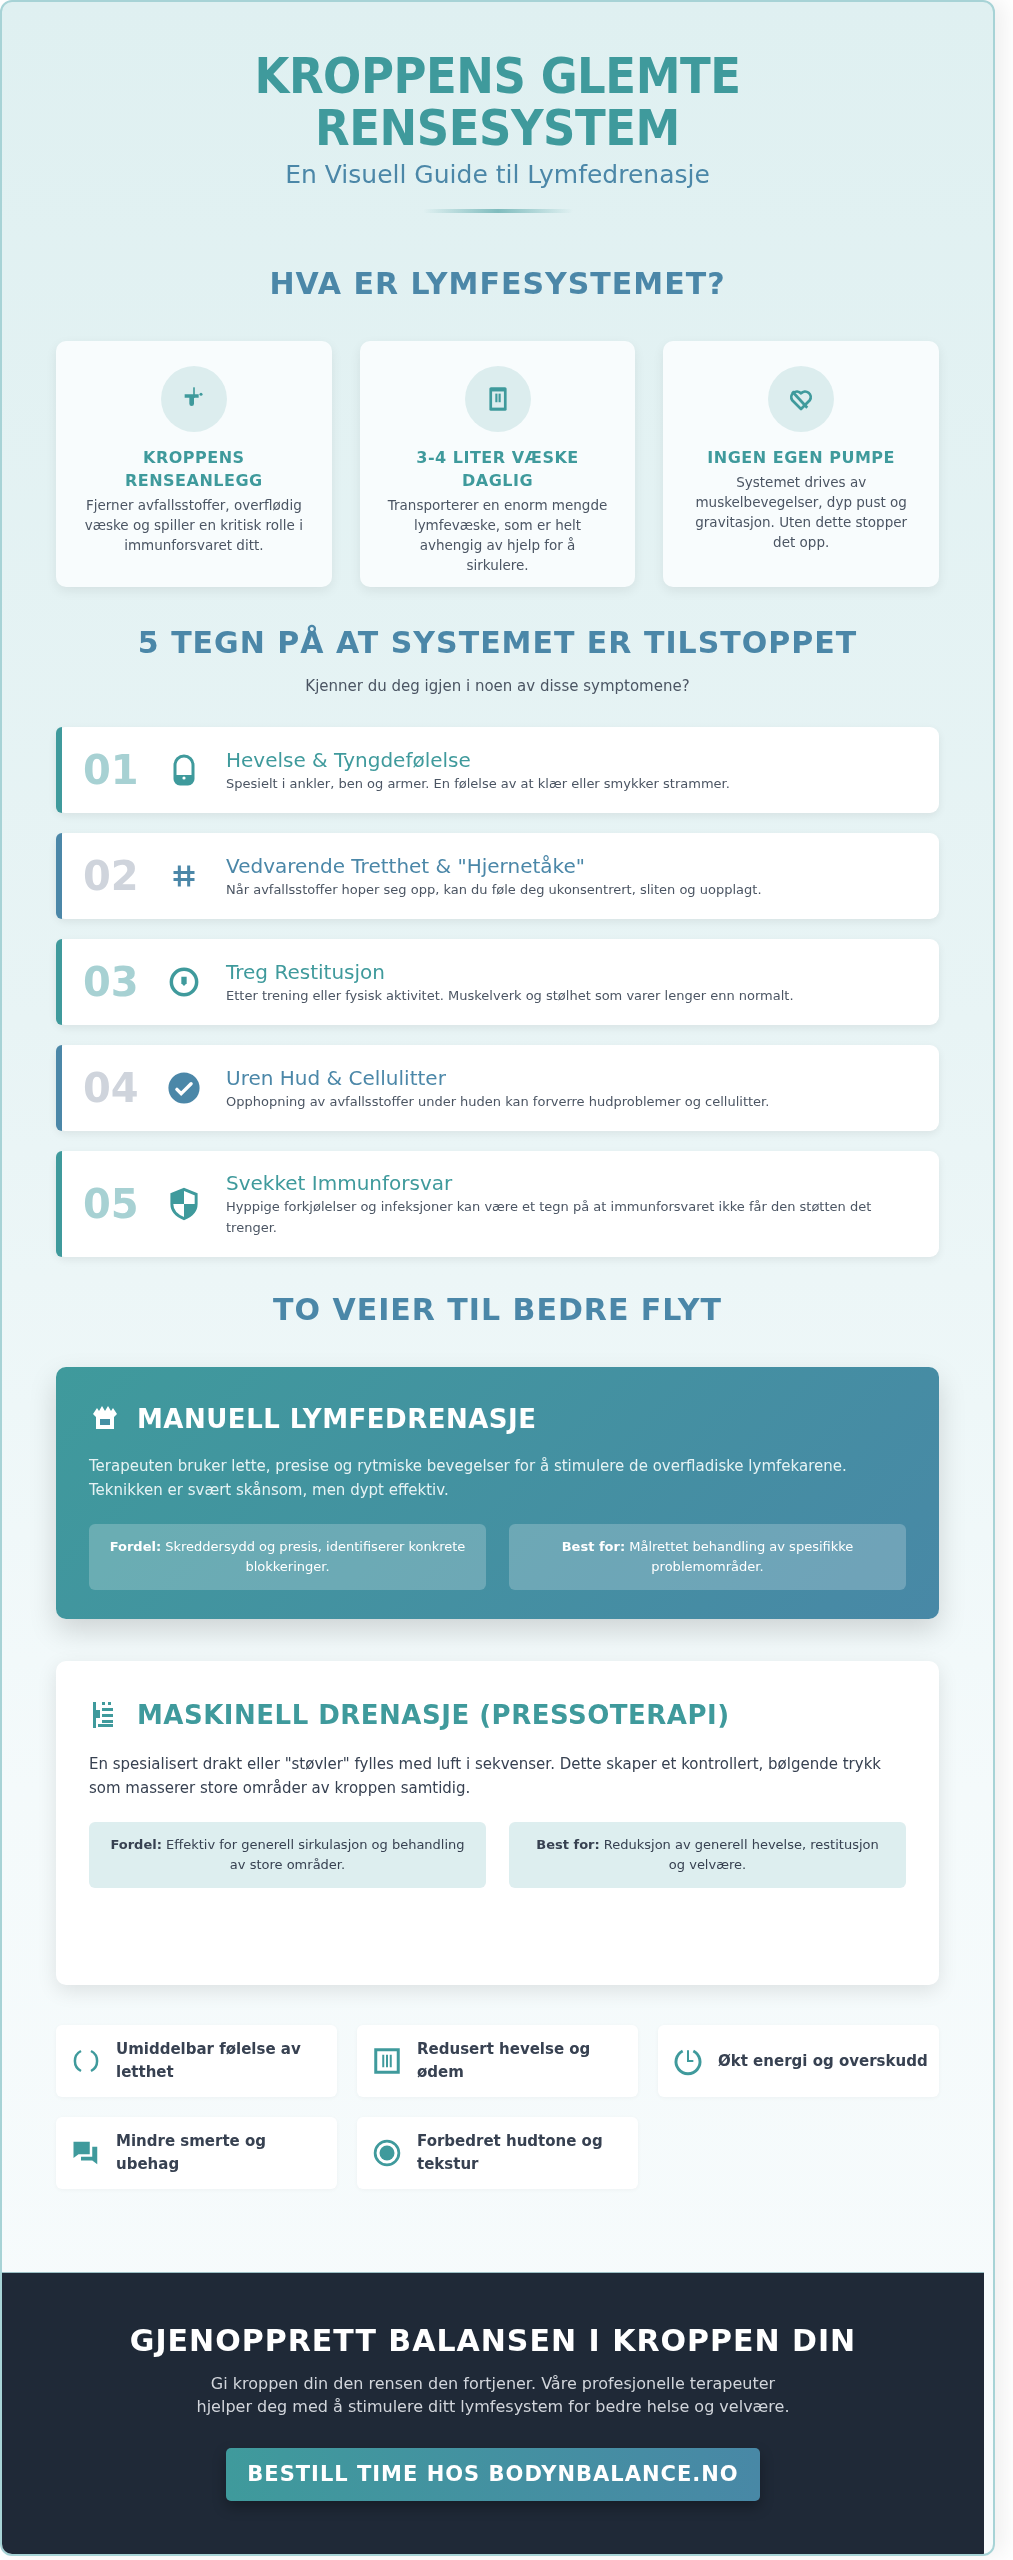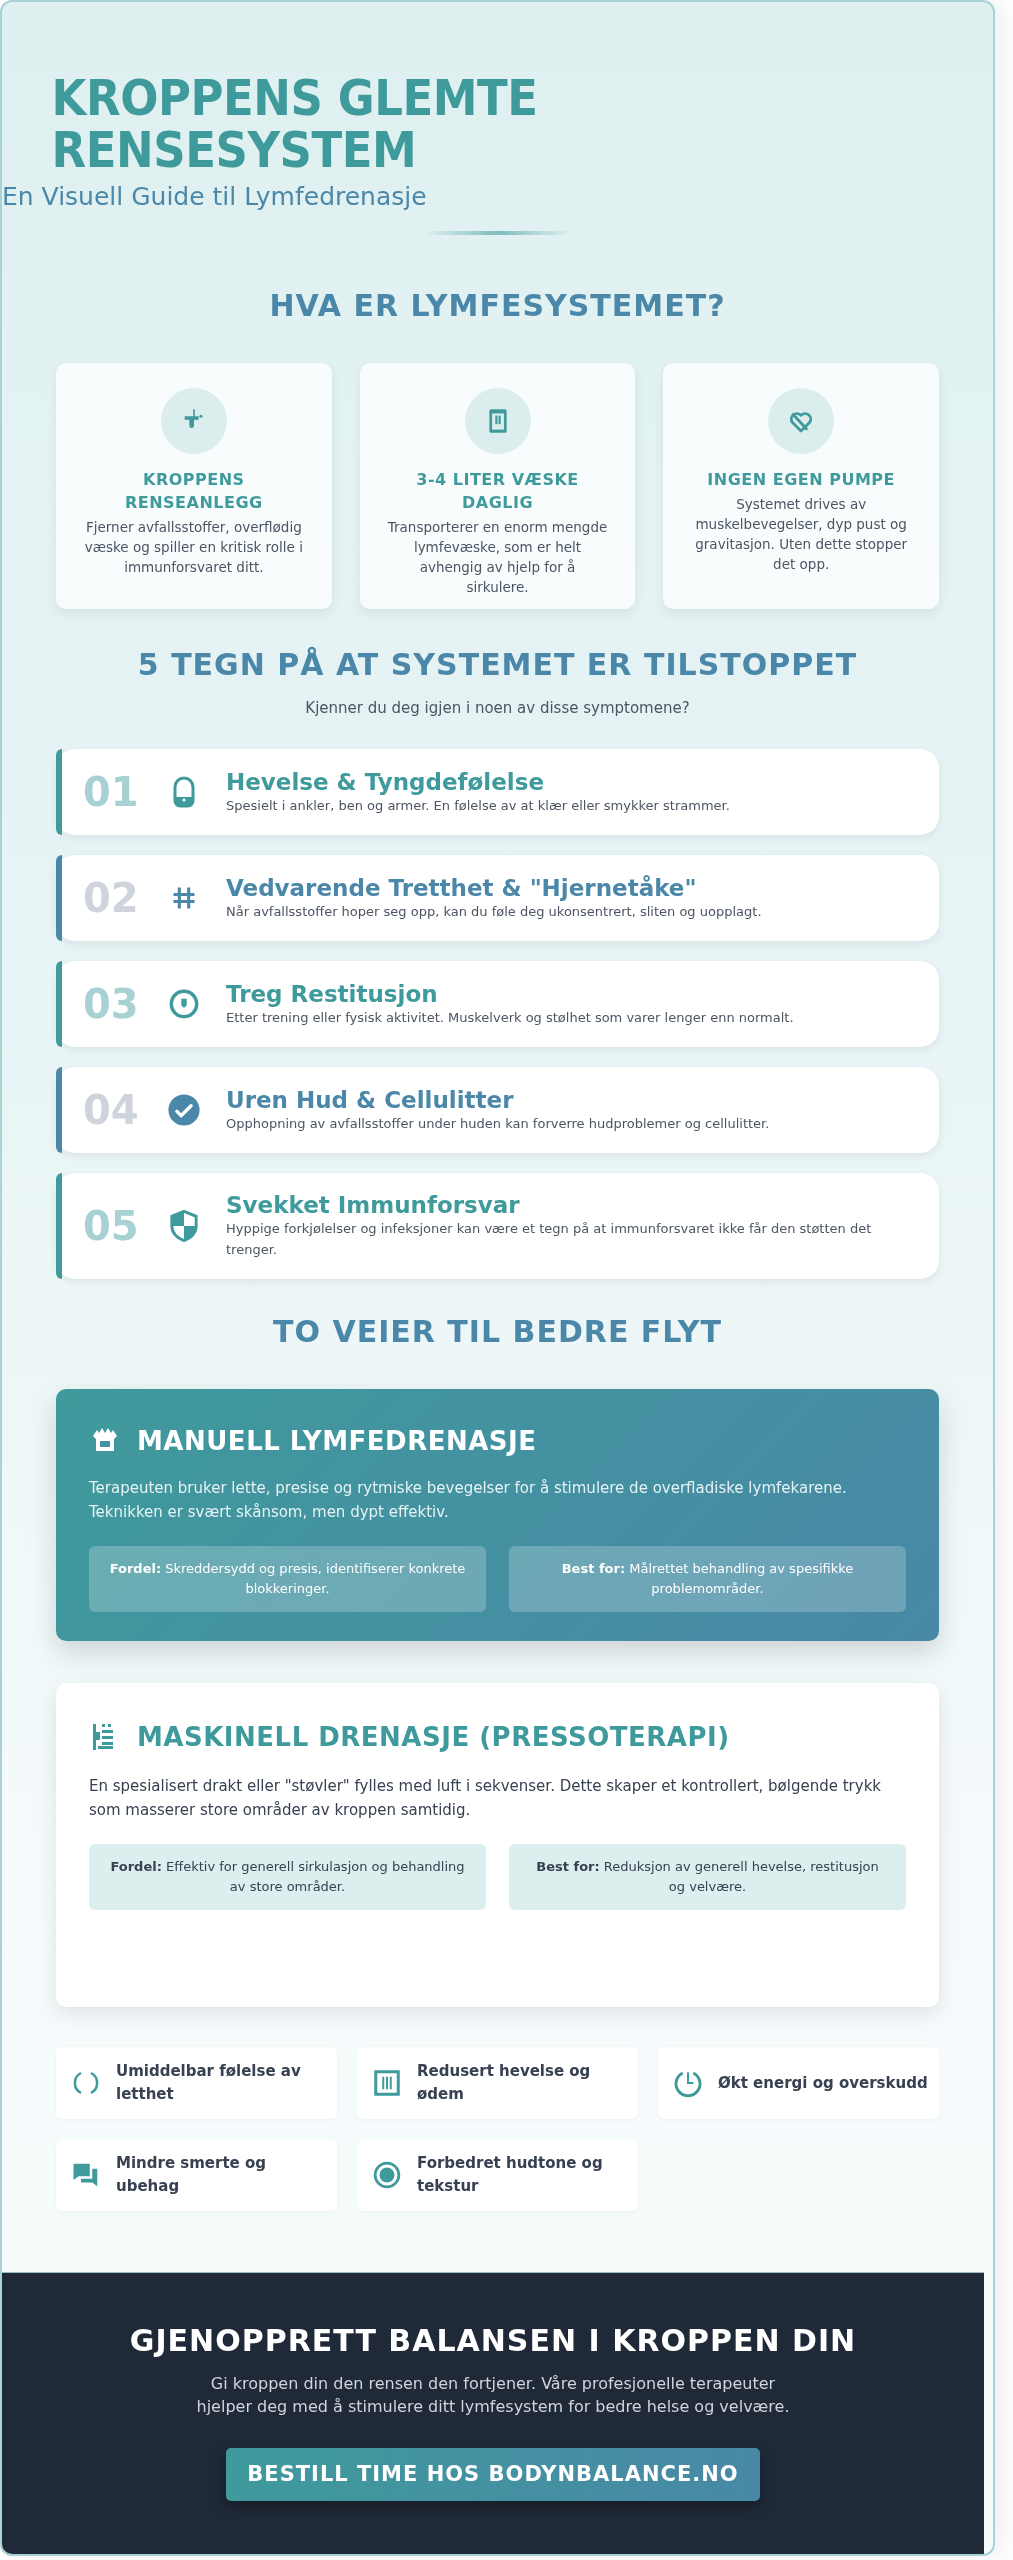--- a/index.html
+++ b/index.html
@@ -4,49 +4,49 @@
 <style>
   * { box-sizing: border-box; margin: 0; padding: 0; }
   html, body { width: 1013px; height: 2560px; background: #ffffff; overflow: hidden; }
   body { font-family: "DejaVu Sans", sans-serif; color: #374151; }
   .page {
     position: absolute; left: 0; top: 0; width: 995px; height: 2556px;
     border: 2px solid #a7d3d6; border-radius: 12px; overflow: hidden;
     background: linear-gradient(180deg, #dff0f1 0%, #e8f4f5 40%, #f4fafb 70%, #f7fbfc 100%);
     box-shadow: 10px 0 20px rgba(0,0,0,0.06);
   }
-  .header { padding-top: 70px; }
+  .header { text-align: center; padding-top: 48px; }
   .title { font-size: 50px; font-weight: bold; color: #3f9a9c; line-height: 52px; letter-spacing: -0.5px; font-family: "DejaVu Sans", sans-serif; transform: scaleX(0.9); }
   .subtitle { font-size: 25px; color: #4b87a8; margin-top: 6px; }
   .divider { width: 150px; height: 4px; margin: 20px auto 0; border-radius: 2px;
     background: linear-gradient(90deg, rgba(63,154,156,0) 0%, rgba(63,154,156,0.6) 50%, rgba(63,154,156,0) 100%); }
   .section-title { text-align: center; font-size: 30px; font-weight: bold; color: #4b87a8; letter-spacing: 1px; }
   .s1-title { margin-top: 53px; }
   .cards3 { display: flex; gap: 28px; padding: 0 54px; margin-top: 40px; }
   .card { flex: 1; background: #f8fcfd; border-radius: 10px; height: 246px; text-align: center;
     box-shadow: 0 4px 12px rgba(0,0,0,0.07); padding-top: 25px; }
   .icon-circle { width: 66px; height: 66px; border-radius: 50%; background: #dcedee; margin: 0 auto;
     display: flex; align-items: center; justify-content: center; }
   .card-title { font-size: 16px; font-weight: bold; color: #3f9a9c; margin-top: 14px; line-height: 23px; padding: 0 30px; letter-spacing: 0.5px; }
   .card-text { font-size: 13.5px; color: #4b5563; line-height: 20px; margin-top: 3px; padding: 0 28px; }
   .s2-title { margin-top: 38px; }
   .s2-sub { text-align: center; font-size: 15px; color: #4b5563; margin-top: 17px; }
   .signs { padding: 0 54px; margin-top: 32px; }
-  .sign { position: relative; background: #ffffff; border-radius: 19px; height: 86px; margin-bottom: 20px;
+  .sign { position: relative; background: #ffffff; border-radius: 9px; height: 86px; margin-bottom: 20px;
     box-shadow: 0 3px 8px rgba(0,0,0,0.07); display: flex; align-items: center; }
   .sign.tall { height: 106px; }
   .sign::before { content: ""; position: absolute; left: 0; top: 0; bottom: 0; width: 6px; border-radius: 8px 0 0 8px; }
   .sign.teal::before { background: #3f9a9c; }
   .sign.blue::before { background: #4b87a8; }
   .sign-num { font-size: 40px; font-weight: bold; width: 80px; padding-left: 27px; }
   .sign.teal .sign-num { color: #a7d1d3; }
   .sign.blue .sign-num { color: #cfd4dc; }
   .sign-icon { width: 36px; height: 36px; margin-left: 30px; display: flex; align-items: center; justify-content: center; }
   .sign-body { margin-left: 24px; flex: 1; padding-right: 40px; }
-  .sign-title { font-size: 23px; font-weight: bold; line-height: 26px; }
+  .sign-title { font-size: 20px; font-weight: normal; line-height: 26px; }
   .sign.teal .sign-title { color: #3f9a9c; }
   .sign.blue .sign-title { color: #4b87a8; }
   .sign-text { font-size: 13px; color: #4b5563; line-height: 21px; }
   .s3-title { margin-top: 35px; }
   .method { margin: 40px 54px 0; border-radius: 10px; padding: 35px 33px 33px; }
   .method.manual { background: linear-gradient(135deg, #3f9a9c 0%, #4888a6 100%); color: #fff;
     box-shadow: 0 12px 28px rgba(0,0,0,0.15); height: 252px; }
   .method.machine { background: #ffffff; margin-top: 42px; box-shadow: 0 6px 20px rgba(0,0,0,0.1); height: 324px; }
   .m-head { display: flex; align-items: center; }
   .m-title { font-size: 26px; font-weight: bold; margin-left: 16px; letter-spacing: 0.5px; transform-origin: left; }

